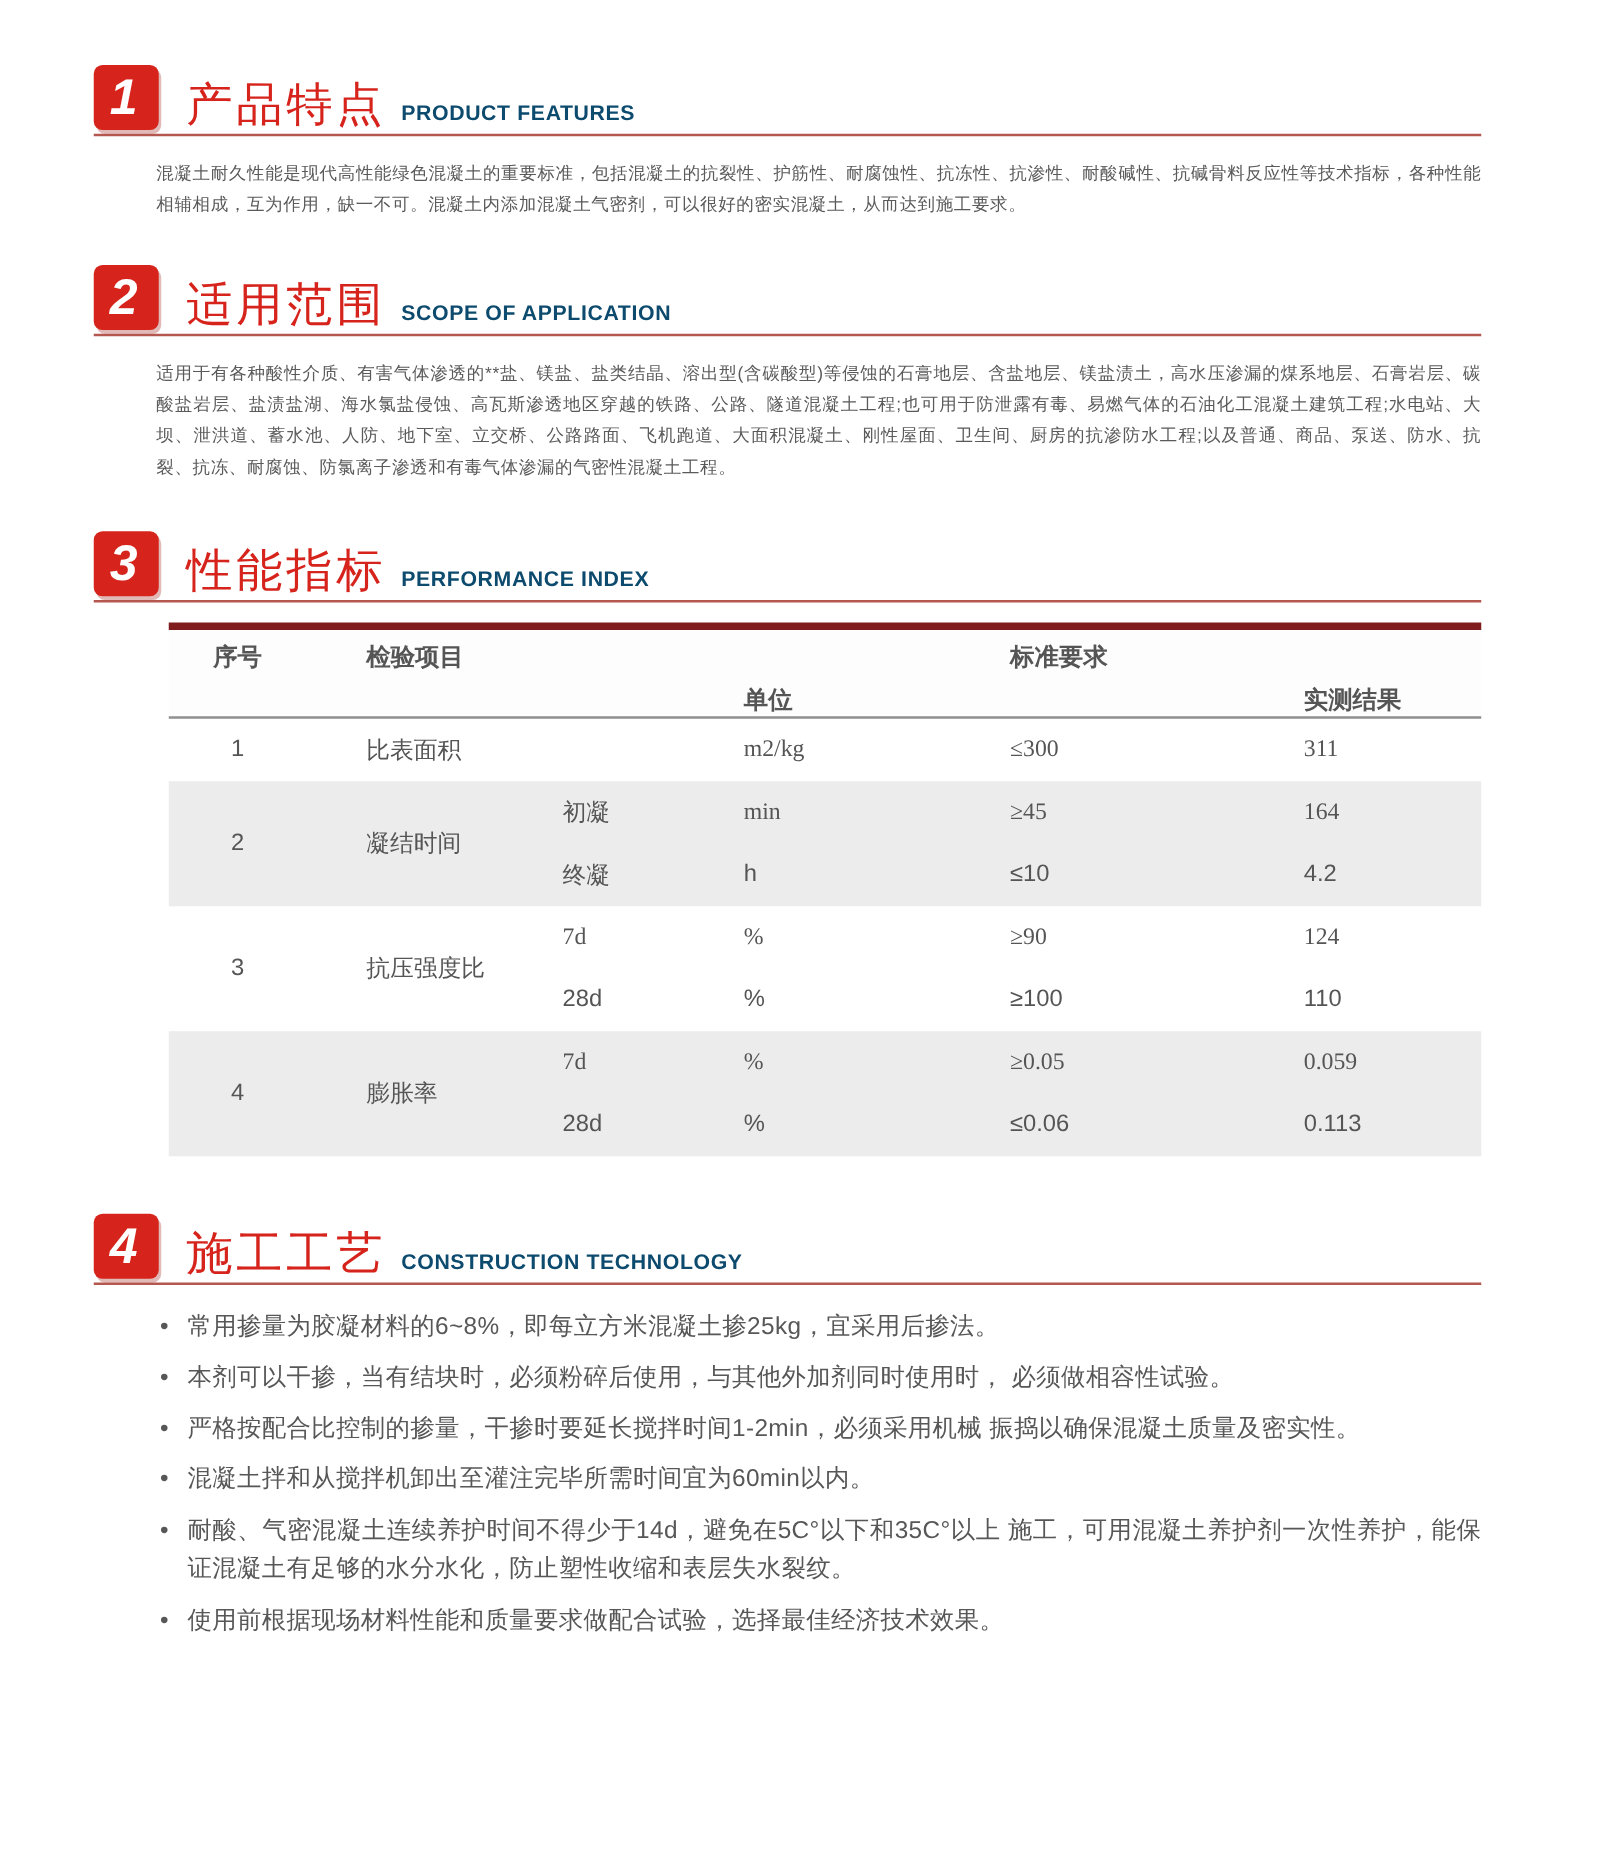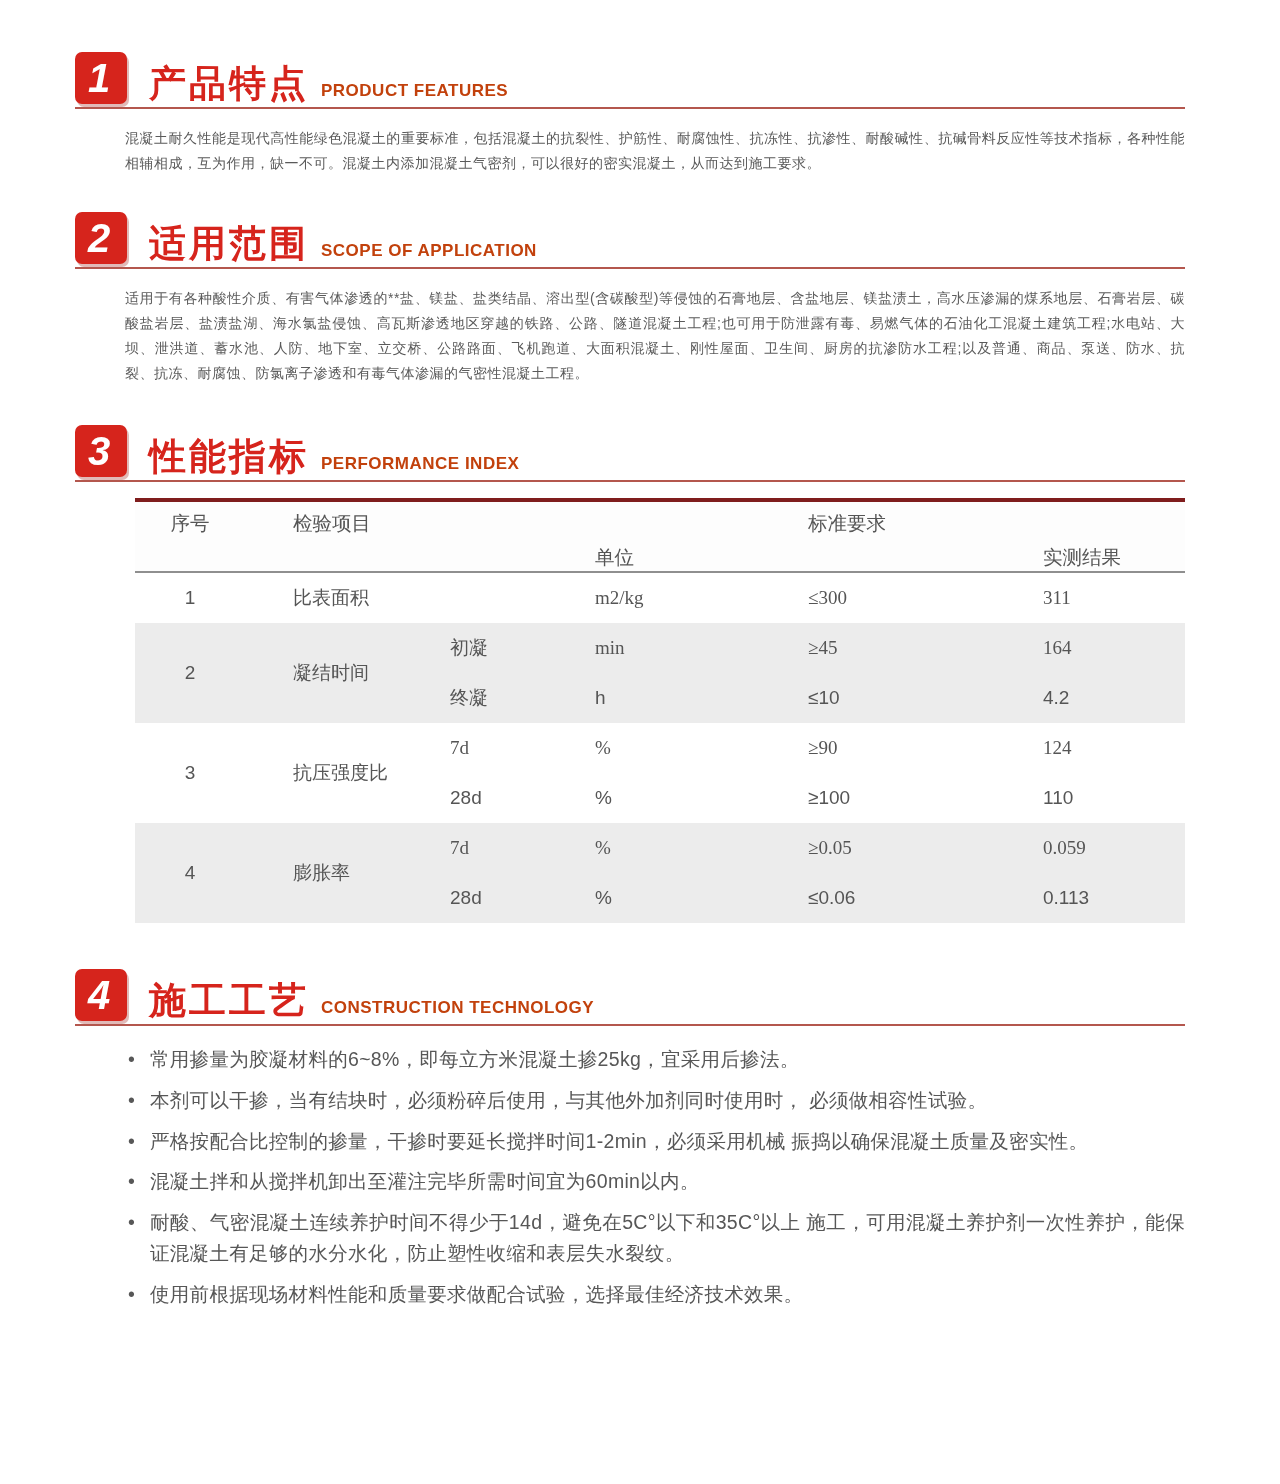--- a/index.html
+++ b/index.html
@@ -35,28 +35,28 @@
     font-size: 40px;
     font-weight: bold;
     font-style: italic;
     line-height: 1;
     padding-right: 4px;
   }
   .sec-title {
     margin-left: 22px;
     color: #d6241c;
     font-size: 37px;
-    font-weight: bold;
+    font-weight: normal;
     letter-spacing: 3px;
     line-height: 1;
     padding-bottom: 2px;
   }
   .sec-sub {
     margin-left: 12px;
-    color: #c2410c;
+    color: #0c4a6e;
     font-size: 17px;
     font-weight: bold;
     letter-spacing: 0.5px;
     line-height: 1;
     padding-bottom: 5px;
   }
 
   
   .para {
     margin: 17px 0 0 50px;
@@ -68,23 +68,24 @@
   }
 
   
   .spec-table { margin: 16px 0 0 60px; width: 1050px; font-size: 19px; color: #555; }
   .t-row {
     display: grid;
     grid-template-columns: 110px 180px 140px 210px 240px 1fr;
   }
   .t-head {
     grid-template-rows: 42px;
-    border-top: 4px solid #7f1d1d;
+    border-top: 6px solid #7f1d1d;
     border-bottom: 2px solid #8f8f8f;
     background: #fdfdfd;
+    font-weight: bold;
   }
   .t-group.rows1 { grid-template-rows: 50px; }
   .t-group.rows2 { grid-template-rows: 50px 50px; }
   .t-group.shade { background: #ececec; }
   .c { display: flex; align-items: center; }
   .c.no   { grid-column: 1; grid-row: 1 / -1; justify-content: center; }
   .c.item { grid-column: 2; grid-row: 1 / -1; }
   .c.sub  { grid-column: 3; padding-left: 25px; }
   .c.unit { grid-column: 4; padding-left: 30px; }
   .c.std  { grid-column: 5; padding-left: 33px; }

